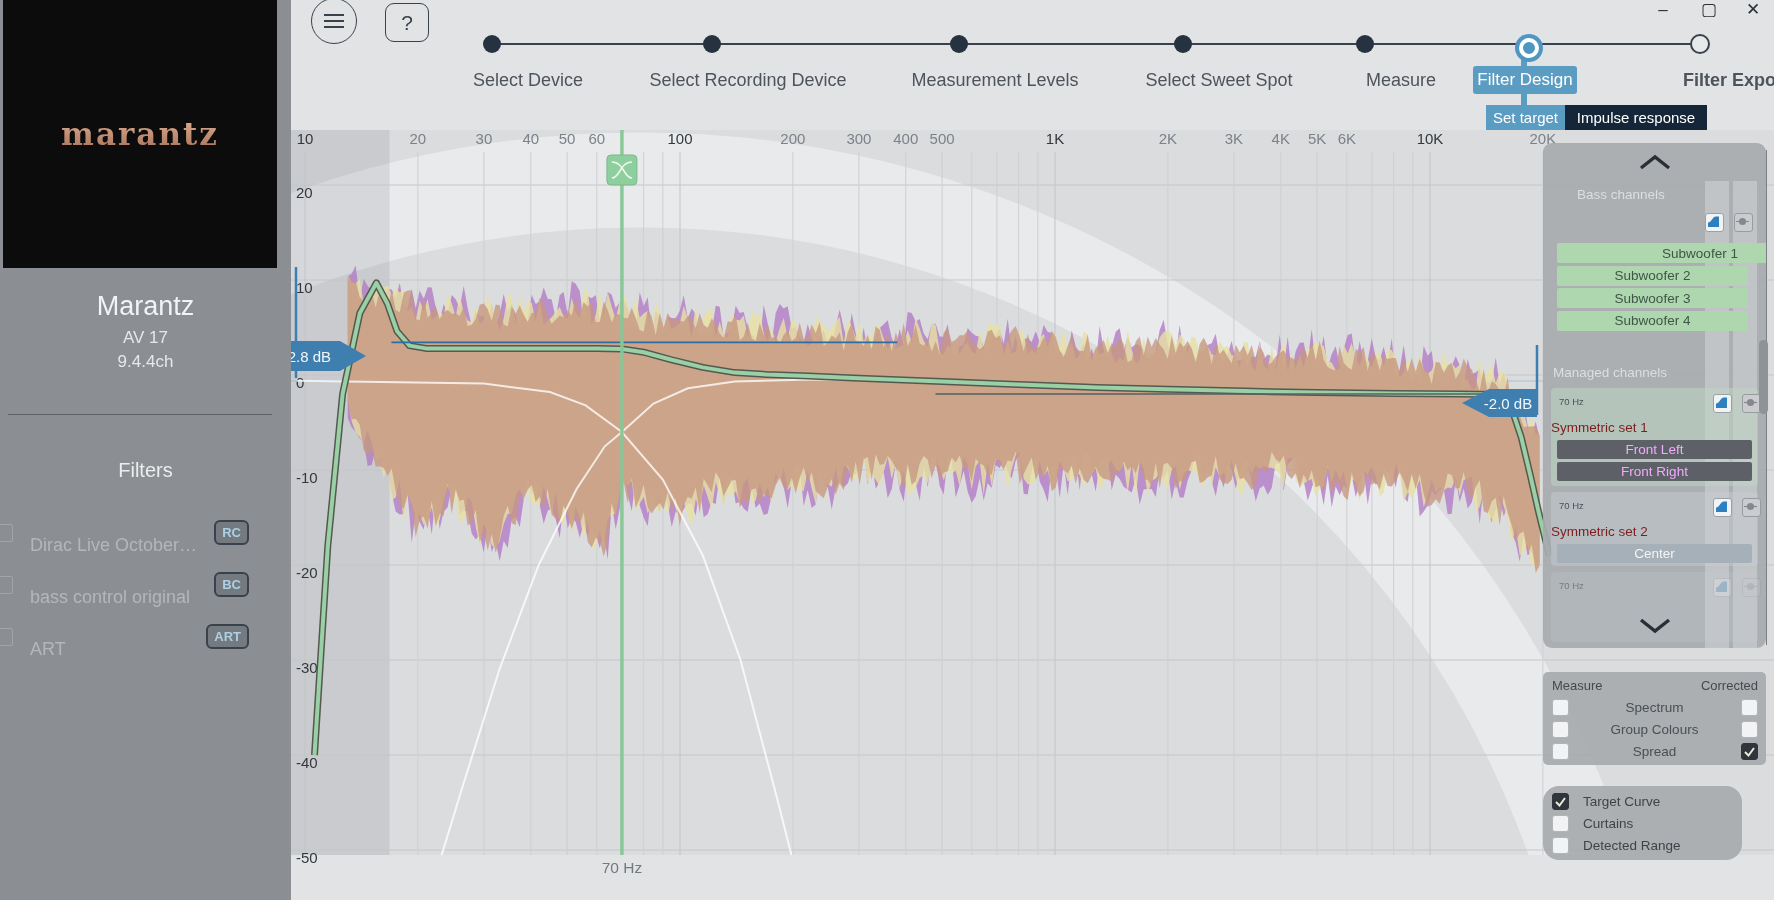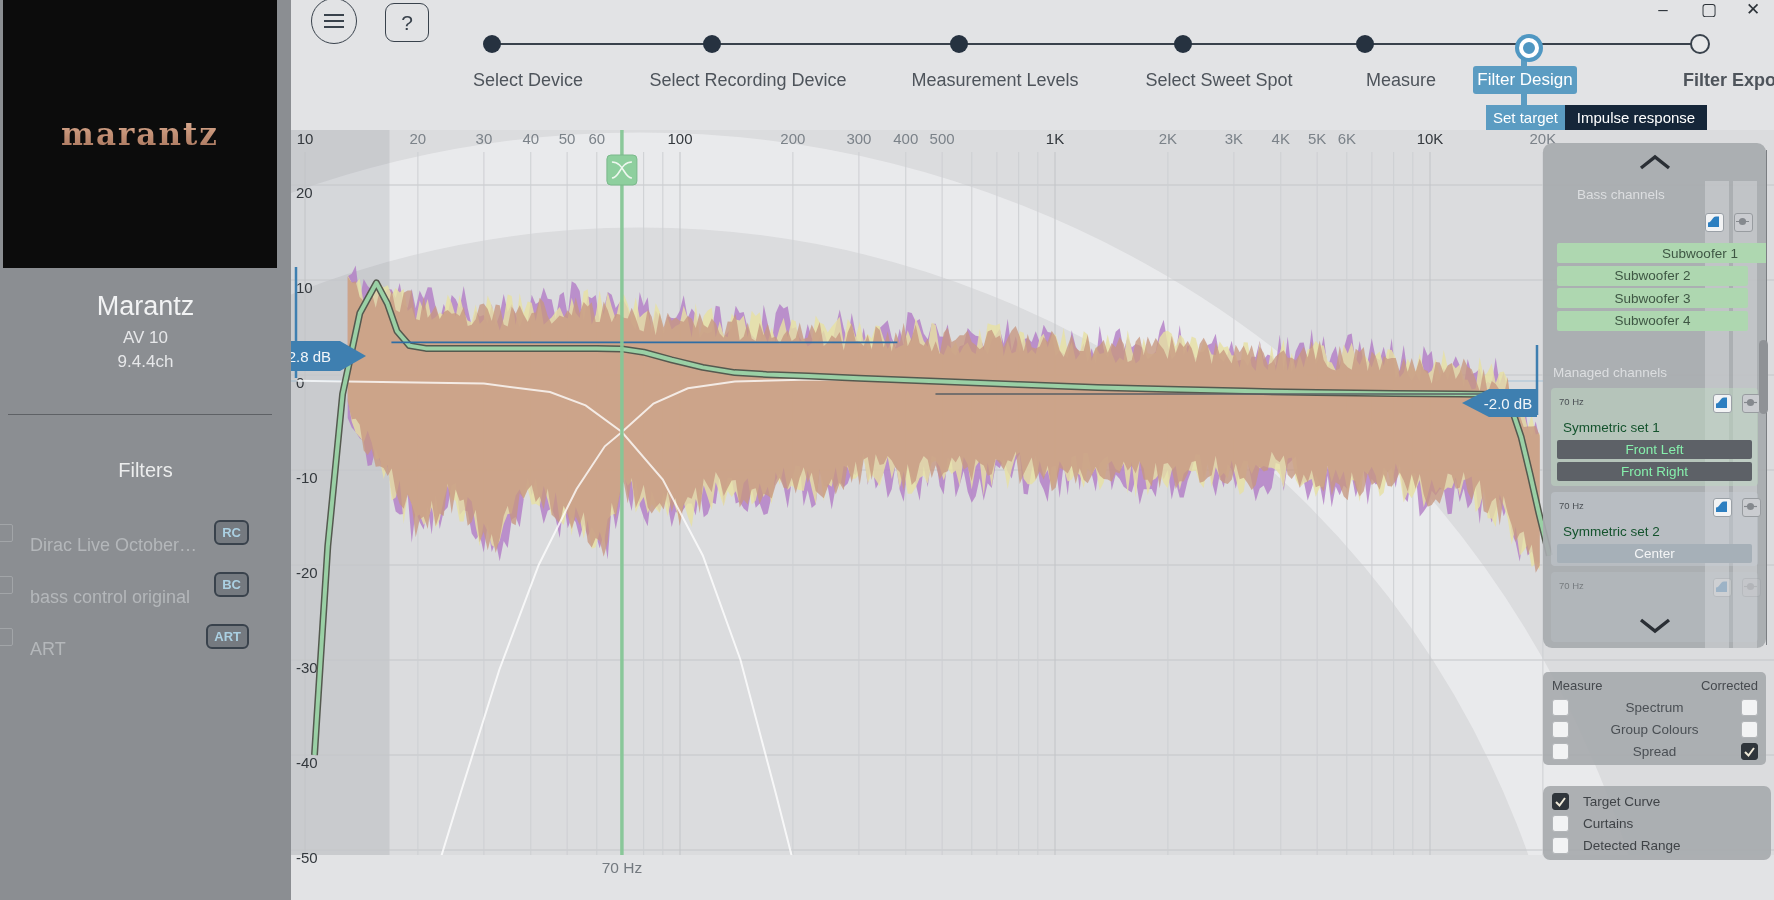--- a/index.html
+++ b/index.html
@@ -51,31 +51,31 @@
   .col-band{position:absolute;top:38px;bottom:0;width:24px;background:rgba(235,236,238,0.35);}
   .chev{position:absolute;left:0;width:223px;height:26px;display:flex;align-items:center;justify-content:center;}
   .chev svg{display:block;}
   .sec-title{position:absolute;left:10px;font-size:13.5px;color:#dcdee0;}
   .icon-sq{position:absolute;width:17px;height:17px;border-radius:3px;}
   .icon-filter{background:#f2f3f4;border:1px solid #9aa0a6;}
   .icon-tone{background:#caccd0;border:1px solid #989ca0;}
   .chan-btn{position:absolute;border-radius:2px;font-size:13.5px;display:flex;align-items:center;
             justify-content:center;}
   .chan-green{background:#aed7b0;color:#3f5744;}
-  .chan-dark{background:#5d6167;color:#86efac;}
+  .chan-dark{background:#5d6167;color:#f0abfc;}
   .chan-mid{background:#a6b0b8;color:#f4f5f6;}
   .group-card{position:absolute;left:8px;width:207px;border-radius:4px;}
   .card-green{background:rgba(190,214,193,0.55);}
   .card-blue{background:rgba(199,206,212,0.45);}
   .xo-label{position:absolute;left:8px;font-size:9.5px;color:#4b5055;}
-  .set-label{position:absolute;left:12px;font-size:13.5px;color:#14532d;text-align:center;}
+  .set-label{position:absolute;left:0;font-size:13.5px;color:#7f1d1d;text-align:center;}
   #panel-track{left:1766px;top:150px;width:1px;height:495px;background:#7b7e82;z-index:21;}
   #scroll-thumb{left:1759px;top:340px;width:9px;height:74px;border-radius:5px;background:#8f9296;z-index:22;}
   #display-panel{left:1543px;top:672px;width:223px;height:93px;border-radius:5px;}
-  #overlay-panel{left:1543px;top:786px;width:228px;height:74px;border-radius:7px;}
+  #overlay-panel{left:1543px;top:786px;width:199px;height:74px;border-radius:16px;}
   .hdr-txt{position:absolute;top:6px;font-size:13px;color:#45494e;}
   .disp-row-label{position:absolute;width:223px;text-align:center;font-size:13.5px;color:#4a4f54;}
   .cbox{position:absolute;width:15px;height:15px;border-radius:3px;background:#f2f3f4;border:1px solid #b2b5b8;}
   .cbox.on{background:#2f353b;border-color:#2f353b;}
   .ov-label{position:absolute;left:40px;font-size:13.5px;color:#3f4347;}
   #chart{left:0;top:0;z-index:0;}
 </style>
 </head>
 <body>
 
@@ -179,21 +179,21 @@
       <path d="M631.9117650053463,178 C623.9117650053463,178 623.9117650053463,162 611.9117650053463,162" fill="none" stroke="#eef7ef" stroke-width="1.6"></path>
     </g>
     <text x="621.9117650053463" y="873" text-anchor="middle" font-size="15.5" fill="#73797f" font-family="Liberation Sans">70 Hz</text>
   </svg>
 
 <div id="sidebar" class="abs">
   <div id="logo-box">
     <span id="logo-text">marantz</span>
   </div>
   <div id="dev-brand" class="dev-line">Marantz</div>
-  <div id="dev-model" class="dev-line">AV 10</div>
+  <div id="dev-model" class="dev-line">AV 17</div>
   <div id="dev-ch" class="dev-line">9.4.4ch</div>
   <div id="side-divider"></div>
   <div id="filters-title">Filters</div>
   <div id="filters-list">
       <div class="filter-row" style="top: 522px;">
         <span class="filter-check"></span>
         <span class="filter-label">Dirac Live October…</span>
         <span class="filter-badge" style="right: 42px;">RC</span>
       </div>
       <div class="filter-row" style="top: 574px;">

